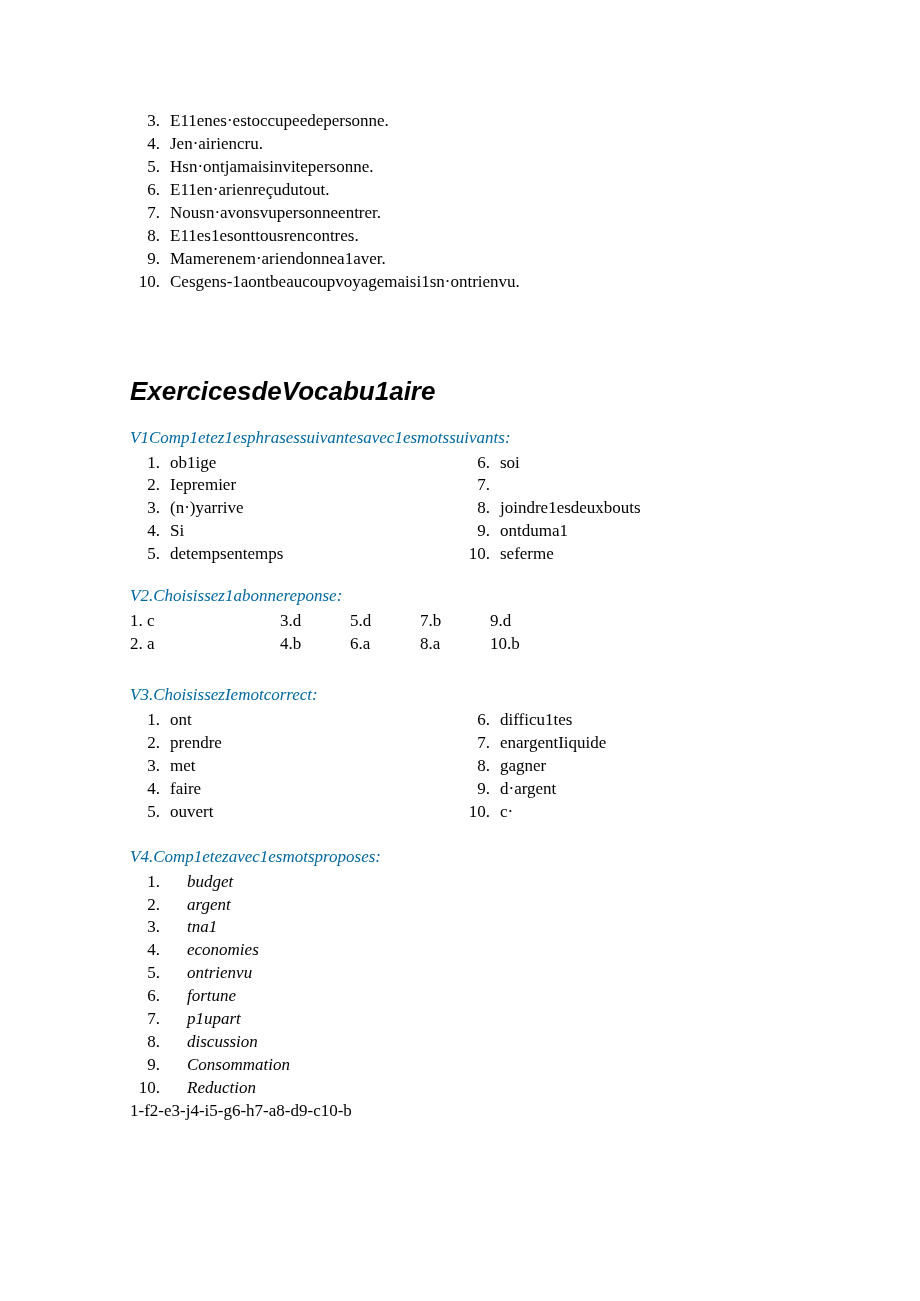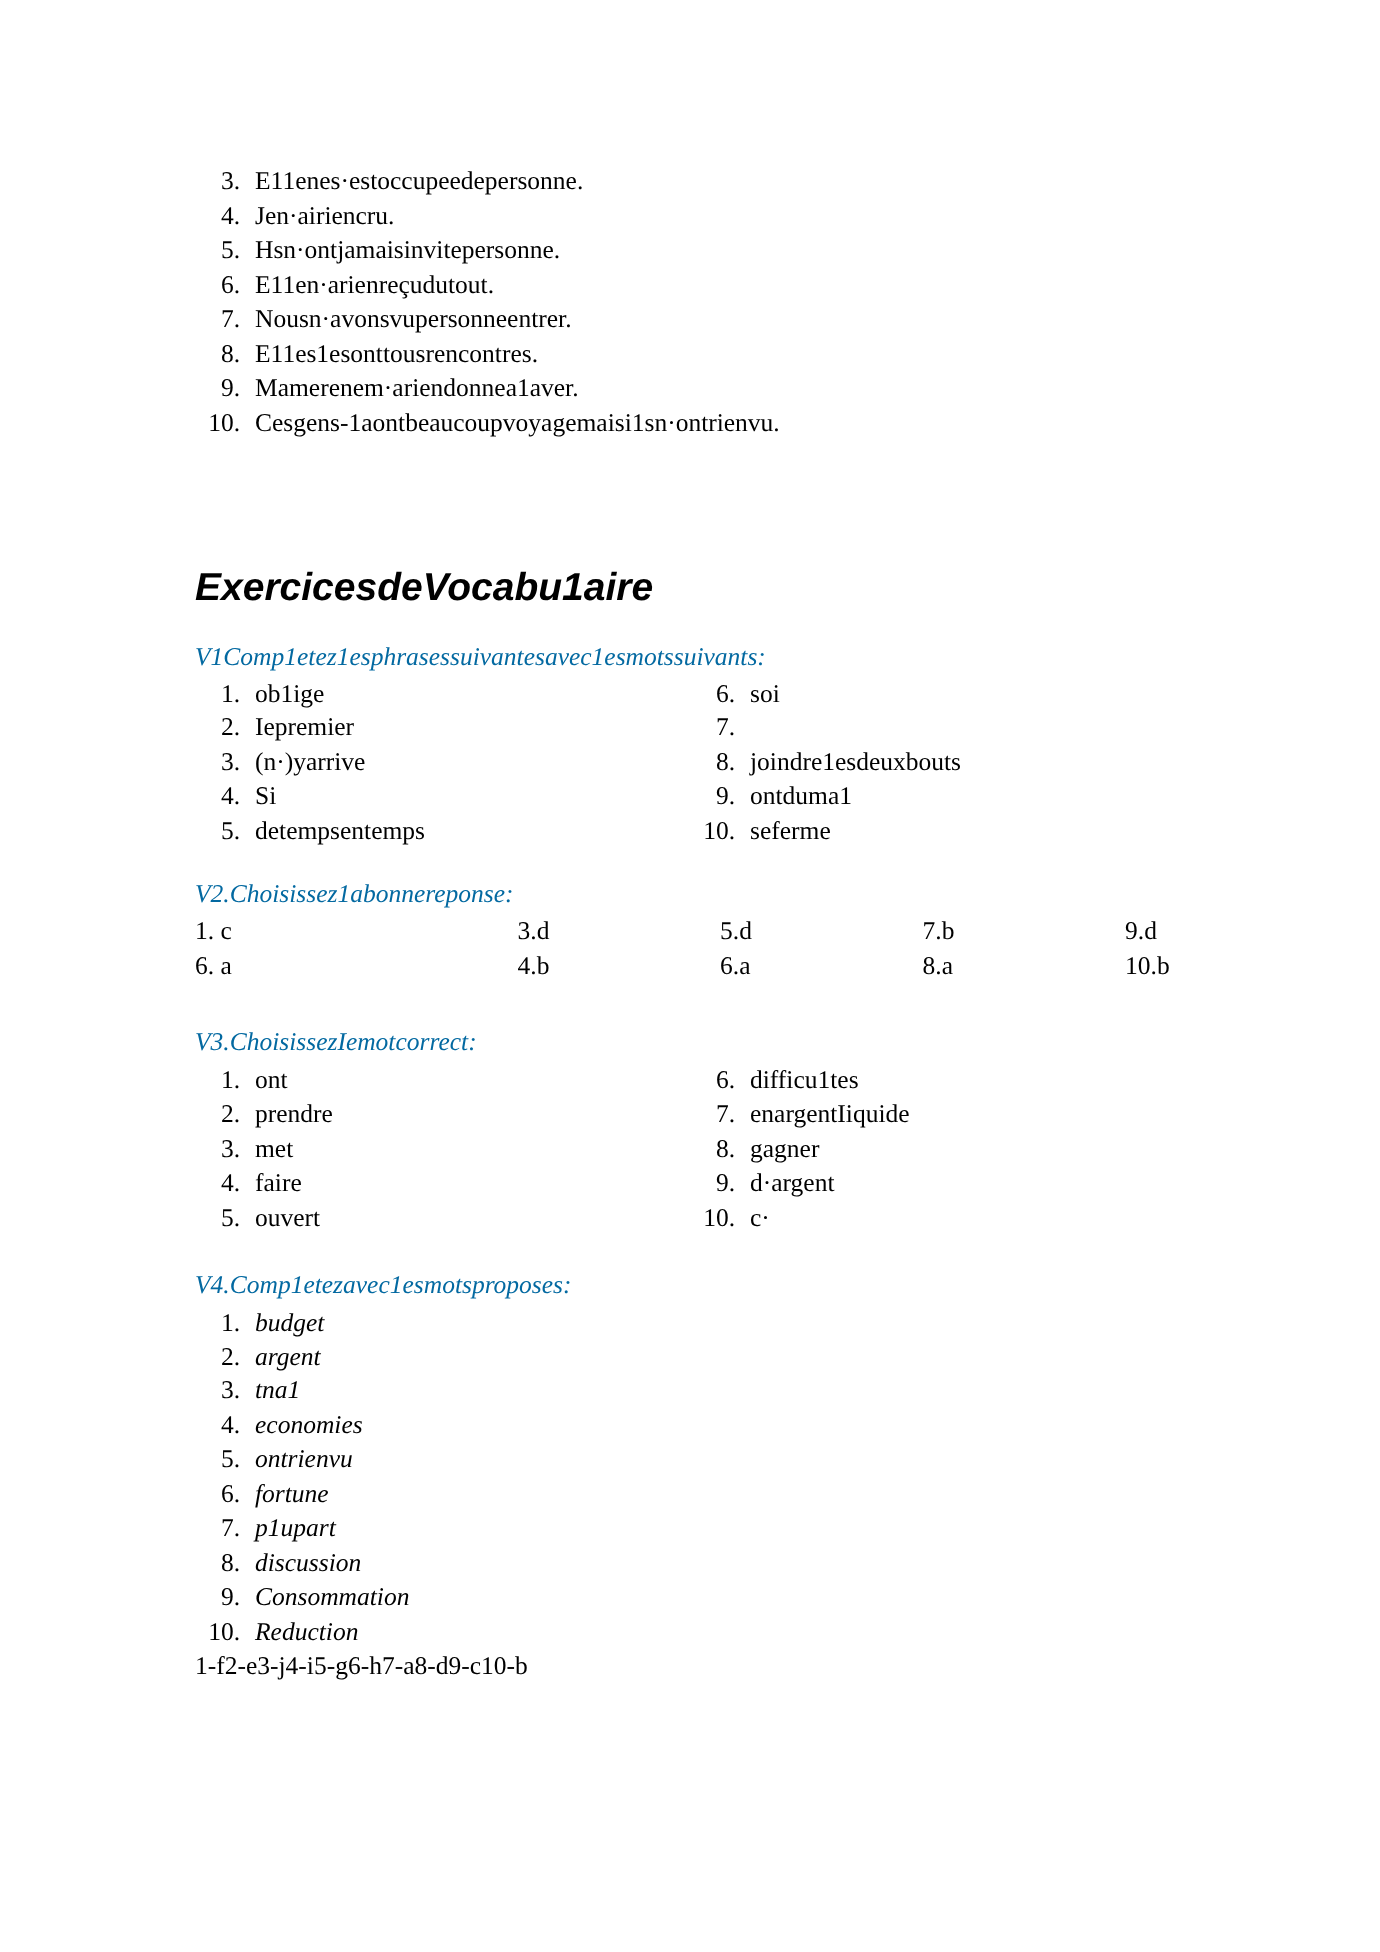--- a/index.html
+++ b/index.html
@@ -49,27 +49,27 @@
     margin-bottom: 2px;
   }
   .two-col {
     display: flex;
   }
   .two-col .colA { width: 330px; }
   .two-col .colB { flex: 1; }
 
   .five-col {
     display: flex;
-    justify-content: space-between;
+    justify-content: flex-start;
     width: 690px;
   }
   .five-col .cell { width: 70px; }
   .five-col .cell.first { width: 150px; }
 
-  .italic { font-style: italic; }
+  .italic { font-style: italic; margin-left: 17px; }
 </style>
 </head>
 <body>
 
 <div class="page">
   <div class="content">
 
     <div class="num-list">
       <div class="num-row">
           <div class="no">3.</div>
@@ -156,21 +156,21 @@
 
     <div class="sub-heading" style="margin-top:19px">V2.Choisissez1abonnereponse:</div>
     <div class="five-col">
       <div class="cell first">1. c</div>
       <div class="cell">3.d</div>
       <div class="cell">5.d</div>
       <div class="cell">7.b</div>
       <div class="cell">9.d</div>
     </div>
     <div class="five-col">
-      <div class="cell first">6. a</div>
+      <div class="cell first">2. a</div>
       <div class="cell">4.b</div>
       <div class="cell">6.a</div>
       <div class="cell">8.a</div>
       <div class="cell">10.b</div>
     </div>
 
     <div class="sub-heading" style="margin-top:28px">V3.ChoisissezIemotcorrect:</div>
     <div class="two-col">
       <div class="colA">
         <div class="num-row">

